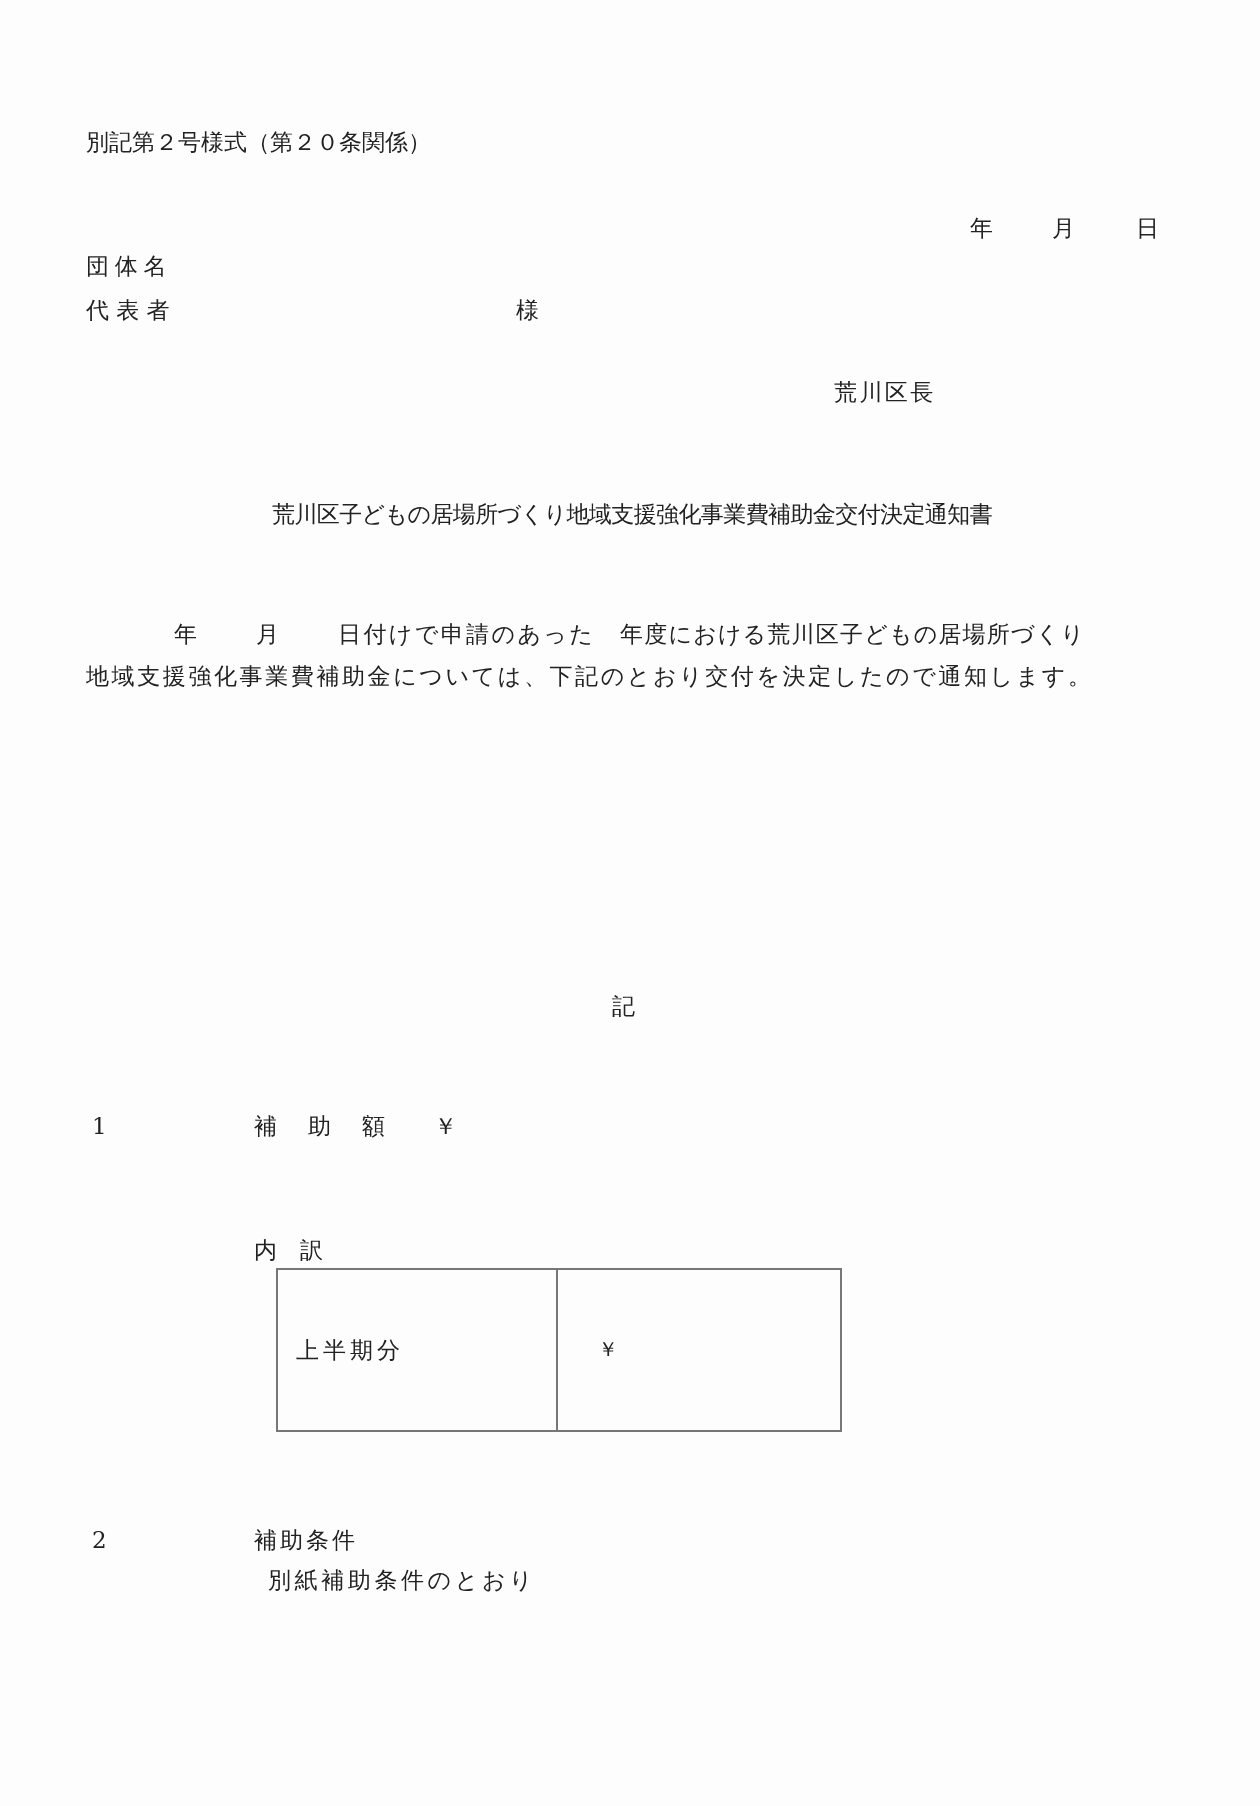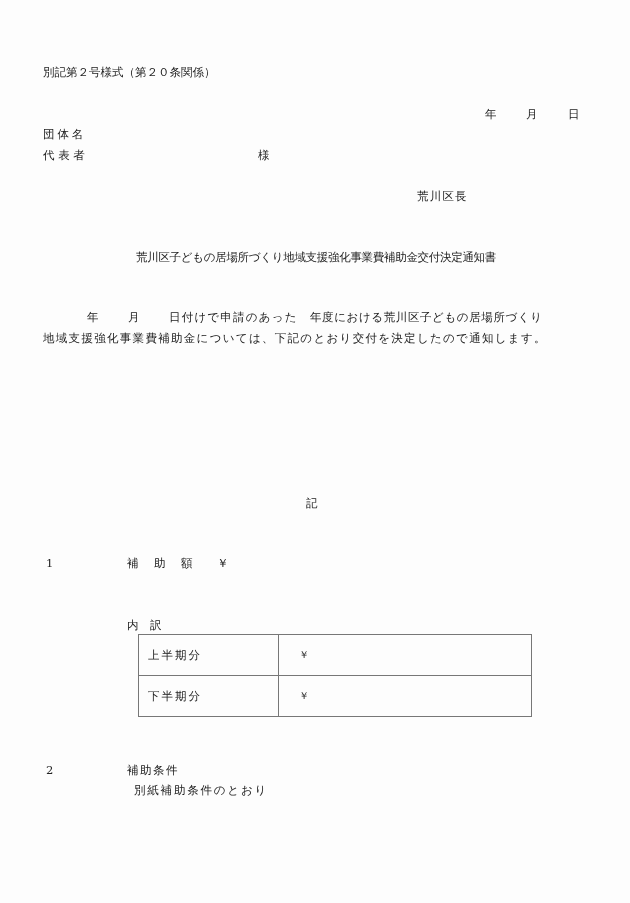--- a/index.html
+++ b/index.html
@@ -16,21 +16,21 @@
       color: #222;
       font-size: 11.5px;
     }
     .abs { position: absolute; white-space: nowrap; line-height: 1; }
     .wide { letter-spacing: 1.2px; }
 
     .breakdown-table {
       position: absolute;
       left: 138px;
       top: 634px;
-      width: 394px;
+      width: 283px;
       height: 82px;
       border-collapse: collapse;
       border-radius: 32px;
     }
     .breakdown-table td {
       border: 1.3px solid #777;
       padding: 0;
       height: 40px;
       vertical-align: middle;
       font-size: 11.5px;
@@ -75,22 +75,18 @@
 <div class="abs" style="left:217px; top:558px;">￥</div>
 
 <div class="abs" style="left:127px; top:620px;">内　訳</div>
 
 <table class="breakdown-table">
   <tbody>
       <tr>
     <td class="label">上半期分</td>
     <td class="value">￥</td>
   </tr>
-  <tr>
-    <td class="label">下半期分</td>
-    <td class="value">￥</td>
-  </tr>
 </tbody>
   </table>
 
 <div class="abs" style="left:46px; top:765px;">2</div>
 <div class="abs" style="left:127px; top:765px; letter-spacing:1.5px;">補助条件</div>
 <div class="abs" style="left:134px; top:785px; letter-spacing:1.8px;">別紙補助条件のとおり</div>
 
 </body></html>

